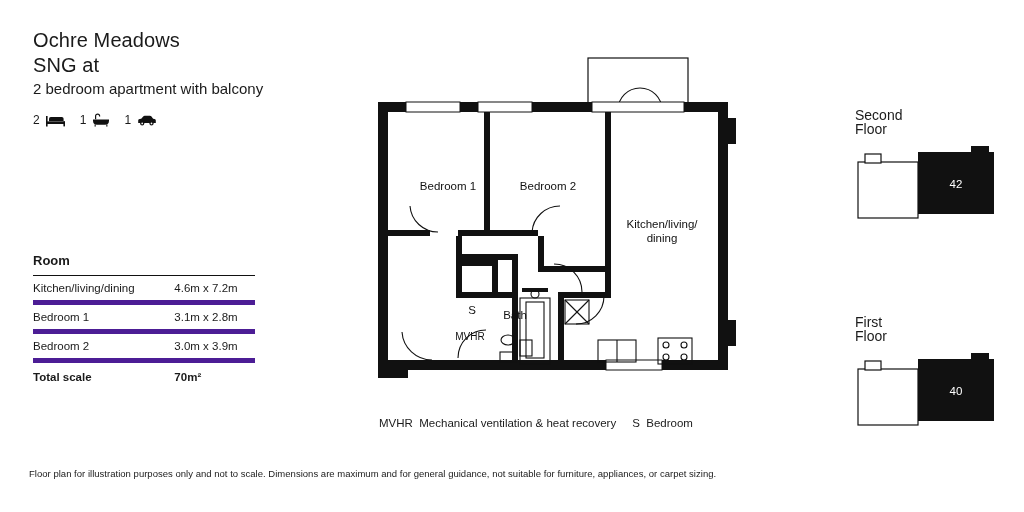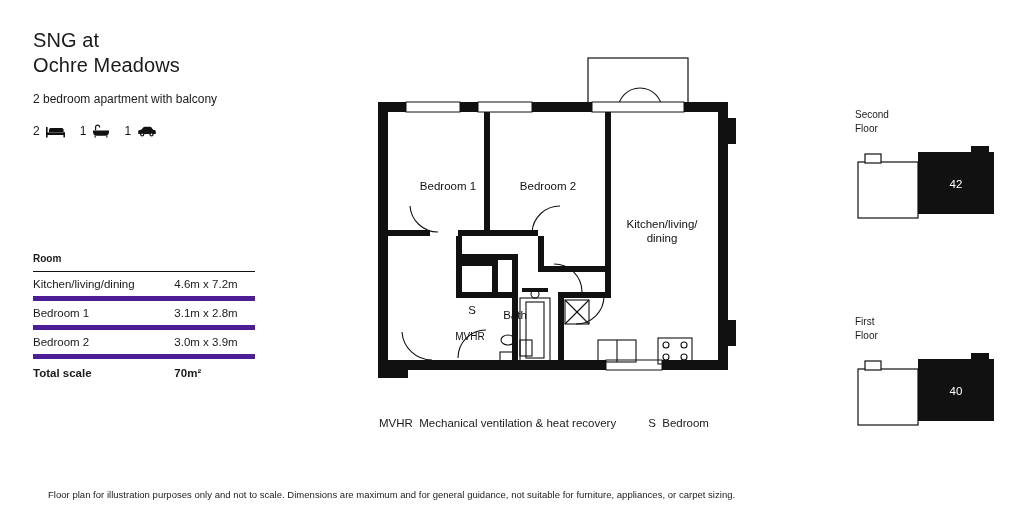--- a/index.html
+++ b/index.html
@@ -31,23 +31,23 @@
     letter-spacing: 0.1px;
   }
   .type-name {
     font-size: 21px;
     line-height: 27px;
     font-weight: 700;
     margin-top: 1px;
     color: #111;
   }
   .subtitle {
-    font-size: 12px;
+    font-size: 15px;
     line-height: 15px;
-    margin-top: 14px;
+    margin-top: 3px;
     color: #1a1a1a;
   }
   .plot {
     font-size: 11.5px;
     line-height: 15px;
     color: #1a1a1a;
   }
 
   
   .icon-row {
@@ -72,21 +72,21 @@
     top: 253px;
     width: 222px;
     font-size: 11.5px;
   }
   .room-table table {
     border-collapse: collapse;
     width: 100%;
   }
   .room-table th {
     text-align: left;
-    font-size: 10px;
+    font-size: 13px;
     font-weight: 700;
     padding: 0 0 7px 0;
     border-bottom: 1px solid #111;
   }
   .room-table td {
     padding: 6px 0 6px 0;
     border-bottom: 5px solid #4c1d95;
     font-size: 11.5px;
     vertical-align: top;
   }
@@ -110,68 +110,67 @@
     height: 350px;
   }
   .plan-wrap svg { display: block; }
 
   .legend {
     position: absolute;
     left: 379px;
     top: 417px;
     font-size: 11.5px;
     display: flex;
-    gap: 32px;
+    gap: 16px;
   }
   .legend .abbr { font-weight: 400; }
 
   
   .keyplan {
     position: absolute;
     width: 150px;
   }
   .keyplan.second { left: 855px; top: 108px; }
   .keyplan.first  { left: 855px; top: 274px; margin-top: 41px; }
   .keyplan .kp-label {
-    font-size: 10px;
+    font-size: 14px;
     line-height: 14px;
     margin-bottom: 8px;
   }
   .keyplan svg { display: block; }
 
   
   .footer {
     position: absolute;
-    left: 48px;
+    left: 29px;
     top: 468px;
     font-size: 9.5px;
     color: #1a1a1a;
     letter-spacing: 0.02px;
-    margin-top: 21px;
   }
 
   
   .plan-label {
     font-family: "Liberation Sans", sans-serif;
     font-size: 11.5px;
     fill: #111;
   }
   .plan-label-sm {
     font-family: "Liberation Sans", sans-serif;
     font-size: 10px;
     fill: #111;
   }
 </style>
 </head>
 <body>
 
 <div class="info-panel">
   <div class="dev-name">
+    <div>Ochre Meadows</div>
     <div>SNG at</div>
-    <div>Ochre Meadows</div>
   </div>
   <div class="subtitle">2 bedroom apartment with balcony</div>
 
   <div class="icon-row">
     <div class="icon-item">
       <span>2</span>
       <span>
         <svg width="20" height="13" viewBox="0 0 20 13">
           <rect x="0" y="2" width="1.6" height="10.5" fill="#111"></rect>
           <rect x="0" y="7.4" width="19" height="2.6" fill="#111"></rect>

